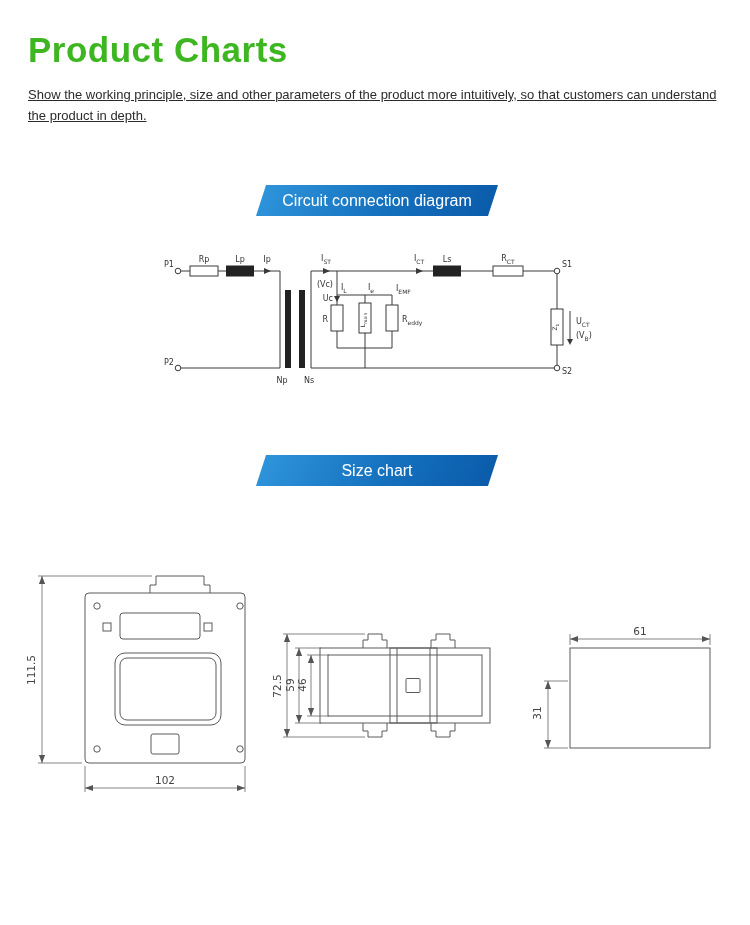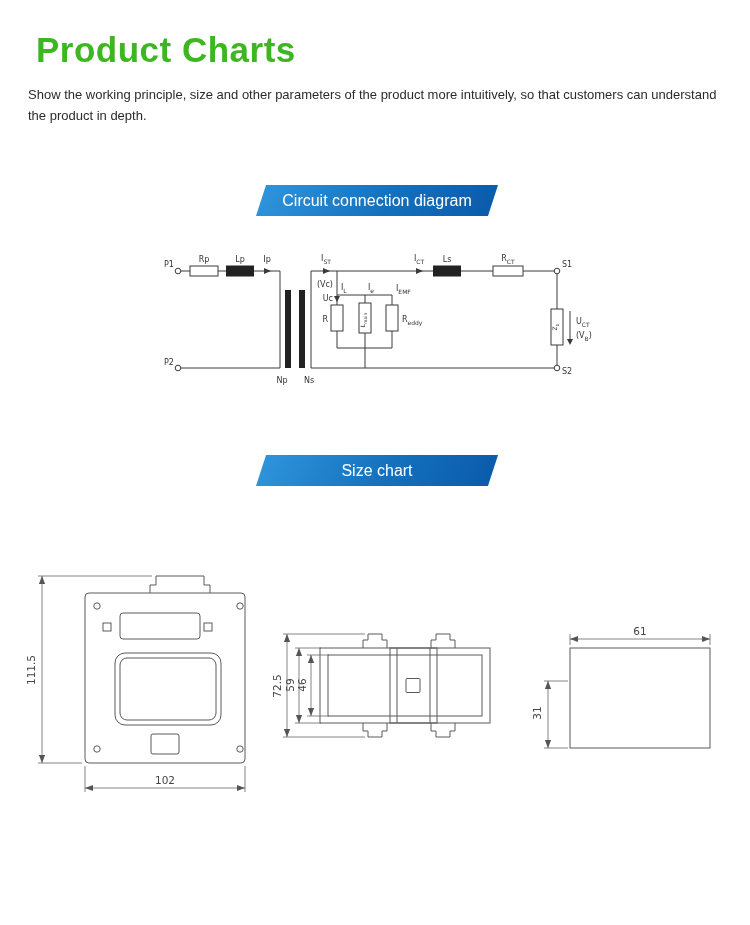--- a/index.html
+++ b/index.html
@@ -1,19 +1,19 @@
 <!DOCTYPE html>
 <html><head>
 <meta charset="utf-8">
 <style>
   html,body{margin:0;padding:0;background:#fff;}
   .page{position:relative;width:750px;height:925px;background:#ffffff;overflow:hidden;
         font-family:"Liberation Sans","DejaVu Sans",sans-serif;}
-  .title{position:absolute;left:28px;top:30px;font-size:35px;font-weight:800;color:#3eb621;letter-spacing:0.5px;margin-left:8px;}
-  .desc{position:absolute;left:28px;top:84px;width:698px;font-size:13px;line-height:21px;color:#2b2b2b;}
+  .title{position:absolute;left:28px;top:30px;font-size:35px;font-weight:800;color:#3eb621;letter-spacing:0.5px;}
+  .desc{position:absolute;left:28px;top:84px;width:698px;font-size:13px;line-height:21px;color:#2b2b2b;text-decoration:underline;}
   .banner{position:absolute;width:232px;height:31px;transform:skewX(-18deg);
           background:linear-gradient(100deg,#2e94da 0%,#1470bd 55%,#0b5cab 100%);}
   .banner-inner{display:block;width:100%;height:100%;transform:skewX(18deg);text-align:center;
           line-height:31px;color:#ffffff;font-size:16px;}
   .banner1{left:261px;top:185px;}
   .banner2{left:261px;top:455px;}
   svg{position:absolute;}
   #circuit{left:130px;top:245px;}
   #sizechart{left:25px;top:558px;}
   svg text{font-family:"DejaVu Sans",sans-serif;fill:#333;stroke:none;}

